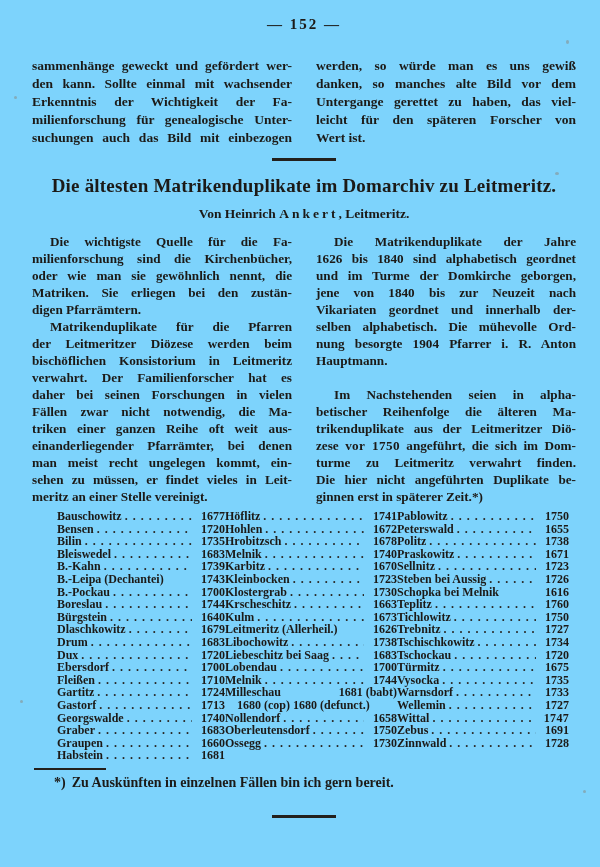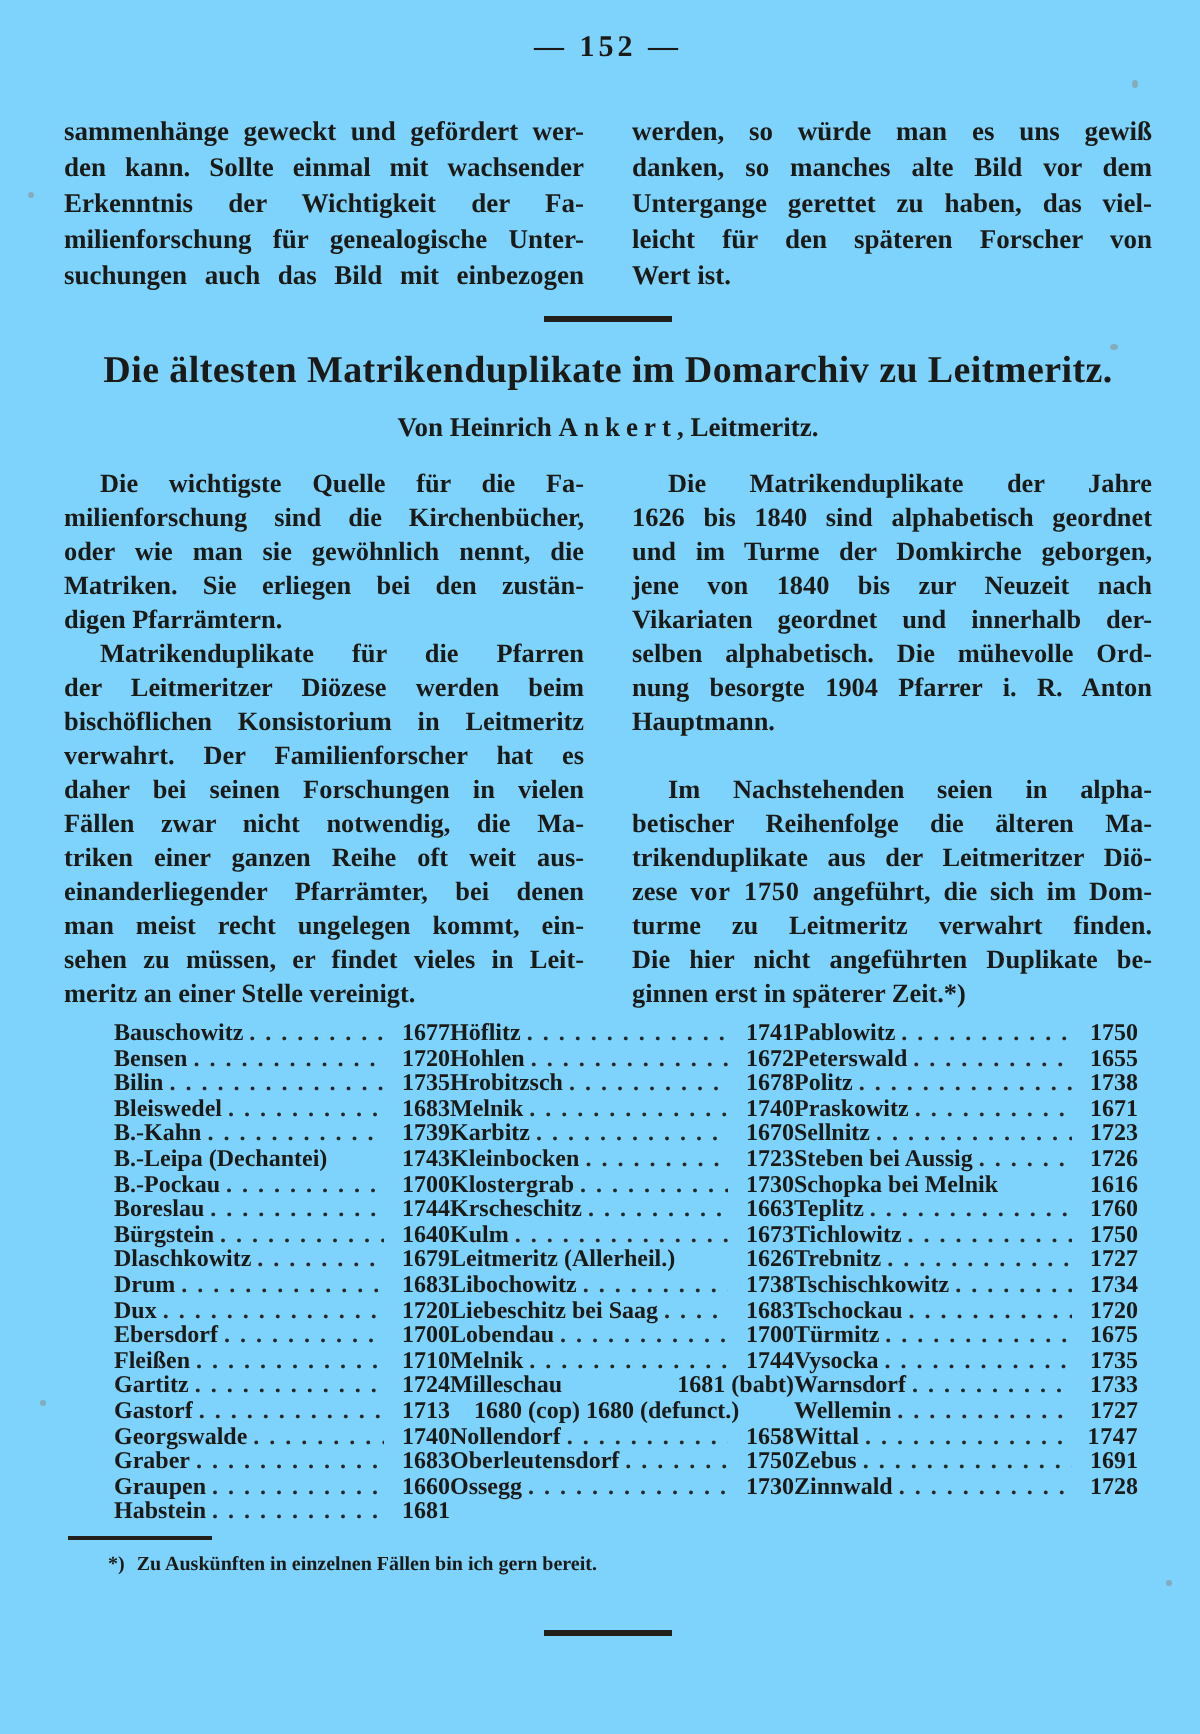--- a/index.html
+++ b/index.html
@@ -49,21 +49,21 @@
   .regcol.c3{width:172px;}
   .row{display:flex;align-items:baseline;line-height:12.6px;white-space:nowrap;}
   .pname{flex:0 0 auto;}
   .leader{flex:1 1 auto;overflow:hidden;margin:0 3px;color:#2a2723;}
   .leader::after{content:" .  .  .  .  .  .  .  .  .  .  .  .  .  . ";letter-spacing:1px;}
   .gap{flex:1 1 auto;}
   .year{flex:0 0 auto;min-width:30px;text-align:right;}
   .year.b{letter-spacing:.3px;}
   .row.cont{padding-left:12px;display:block;}
   .foot-divider{width:72px;height:2px;background:#23201c;margin:6px 0 0 2px;}
-  .footnote{margin-top:5px;padding-left:22px;font-size:10px;font-weight:700;line-height:16px;}
+  .footnote{margin-top:5px;padding-left:22px;font-size:14px;font-weight:700;line-height:16px;}
   .footnote .marker{margin-right:6px;}
   .end-divider{width:64px;height:3px;background:#23201c;margin:24px auto 0;}
 </style>
 </head>
 <body>
 
 <div class="page">
 
   <div class="speck" style="left:14px;top:96px;width:3px;height:3px;"></div>
   <div class="speck" style="left:566px;top:40px;width:3px;height:4px;"></div>

